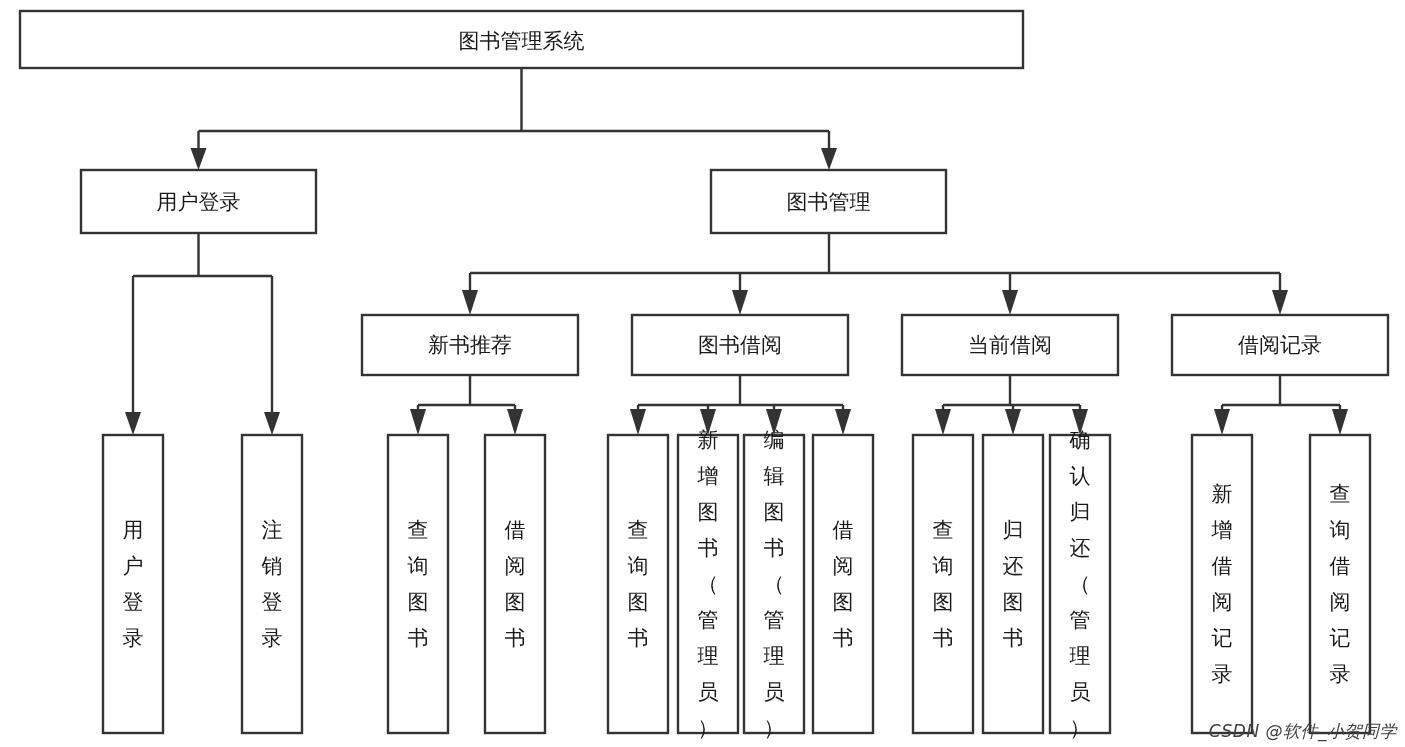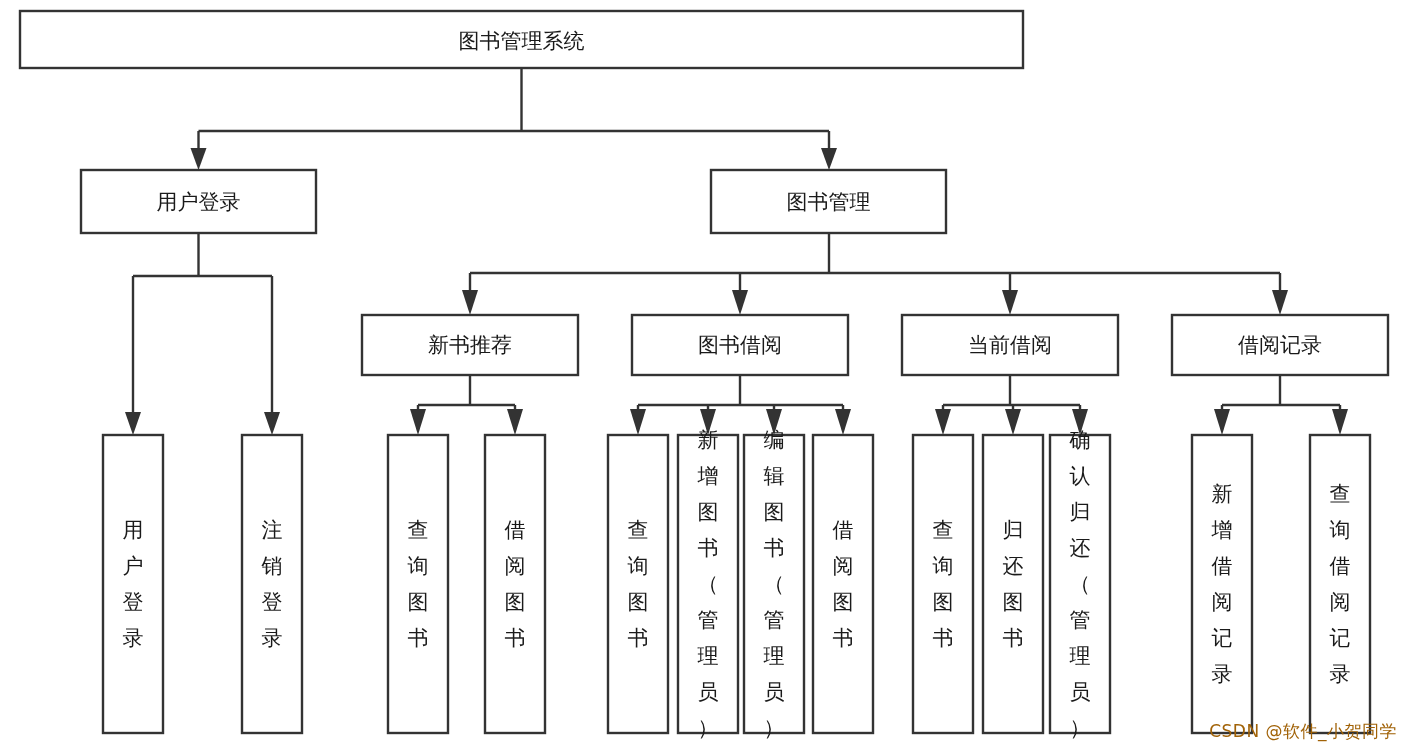--- a/index.html
+++ b/index.html
@@ -56,25 +56,26 @@
     fill: #1a1a1a;
     text-anchor: middle;
     white-space: pre;
   }
   .watermark-text {
     position: absolute;
     right: 8px;
     bottom: 4px;
     font-family: "DejaVu Sans", "Liberation Sans", sans-serif;
     font-size: 17px;
-    color: #a16207;
+    color: #404040;
     letter-spacing: 0.5px;
     user-select: none;
     pointer-events: none;
     white-space: nowrap;
+    font-style: italic;
   }
 </style>
 </head>
 <body>
 
 <div id="diagram-root">
 
   <svg class="diagram" viewBox="0 0 1405 747" xmlns="http://www.w3.org/2000/svg">
 
     <g>

